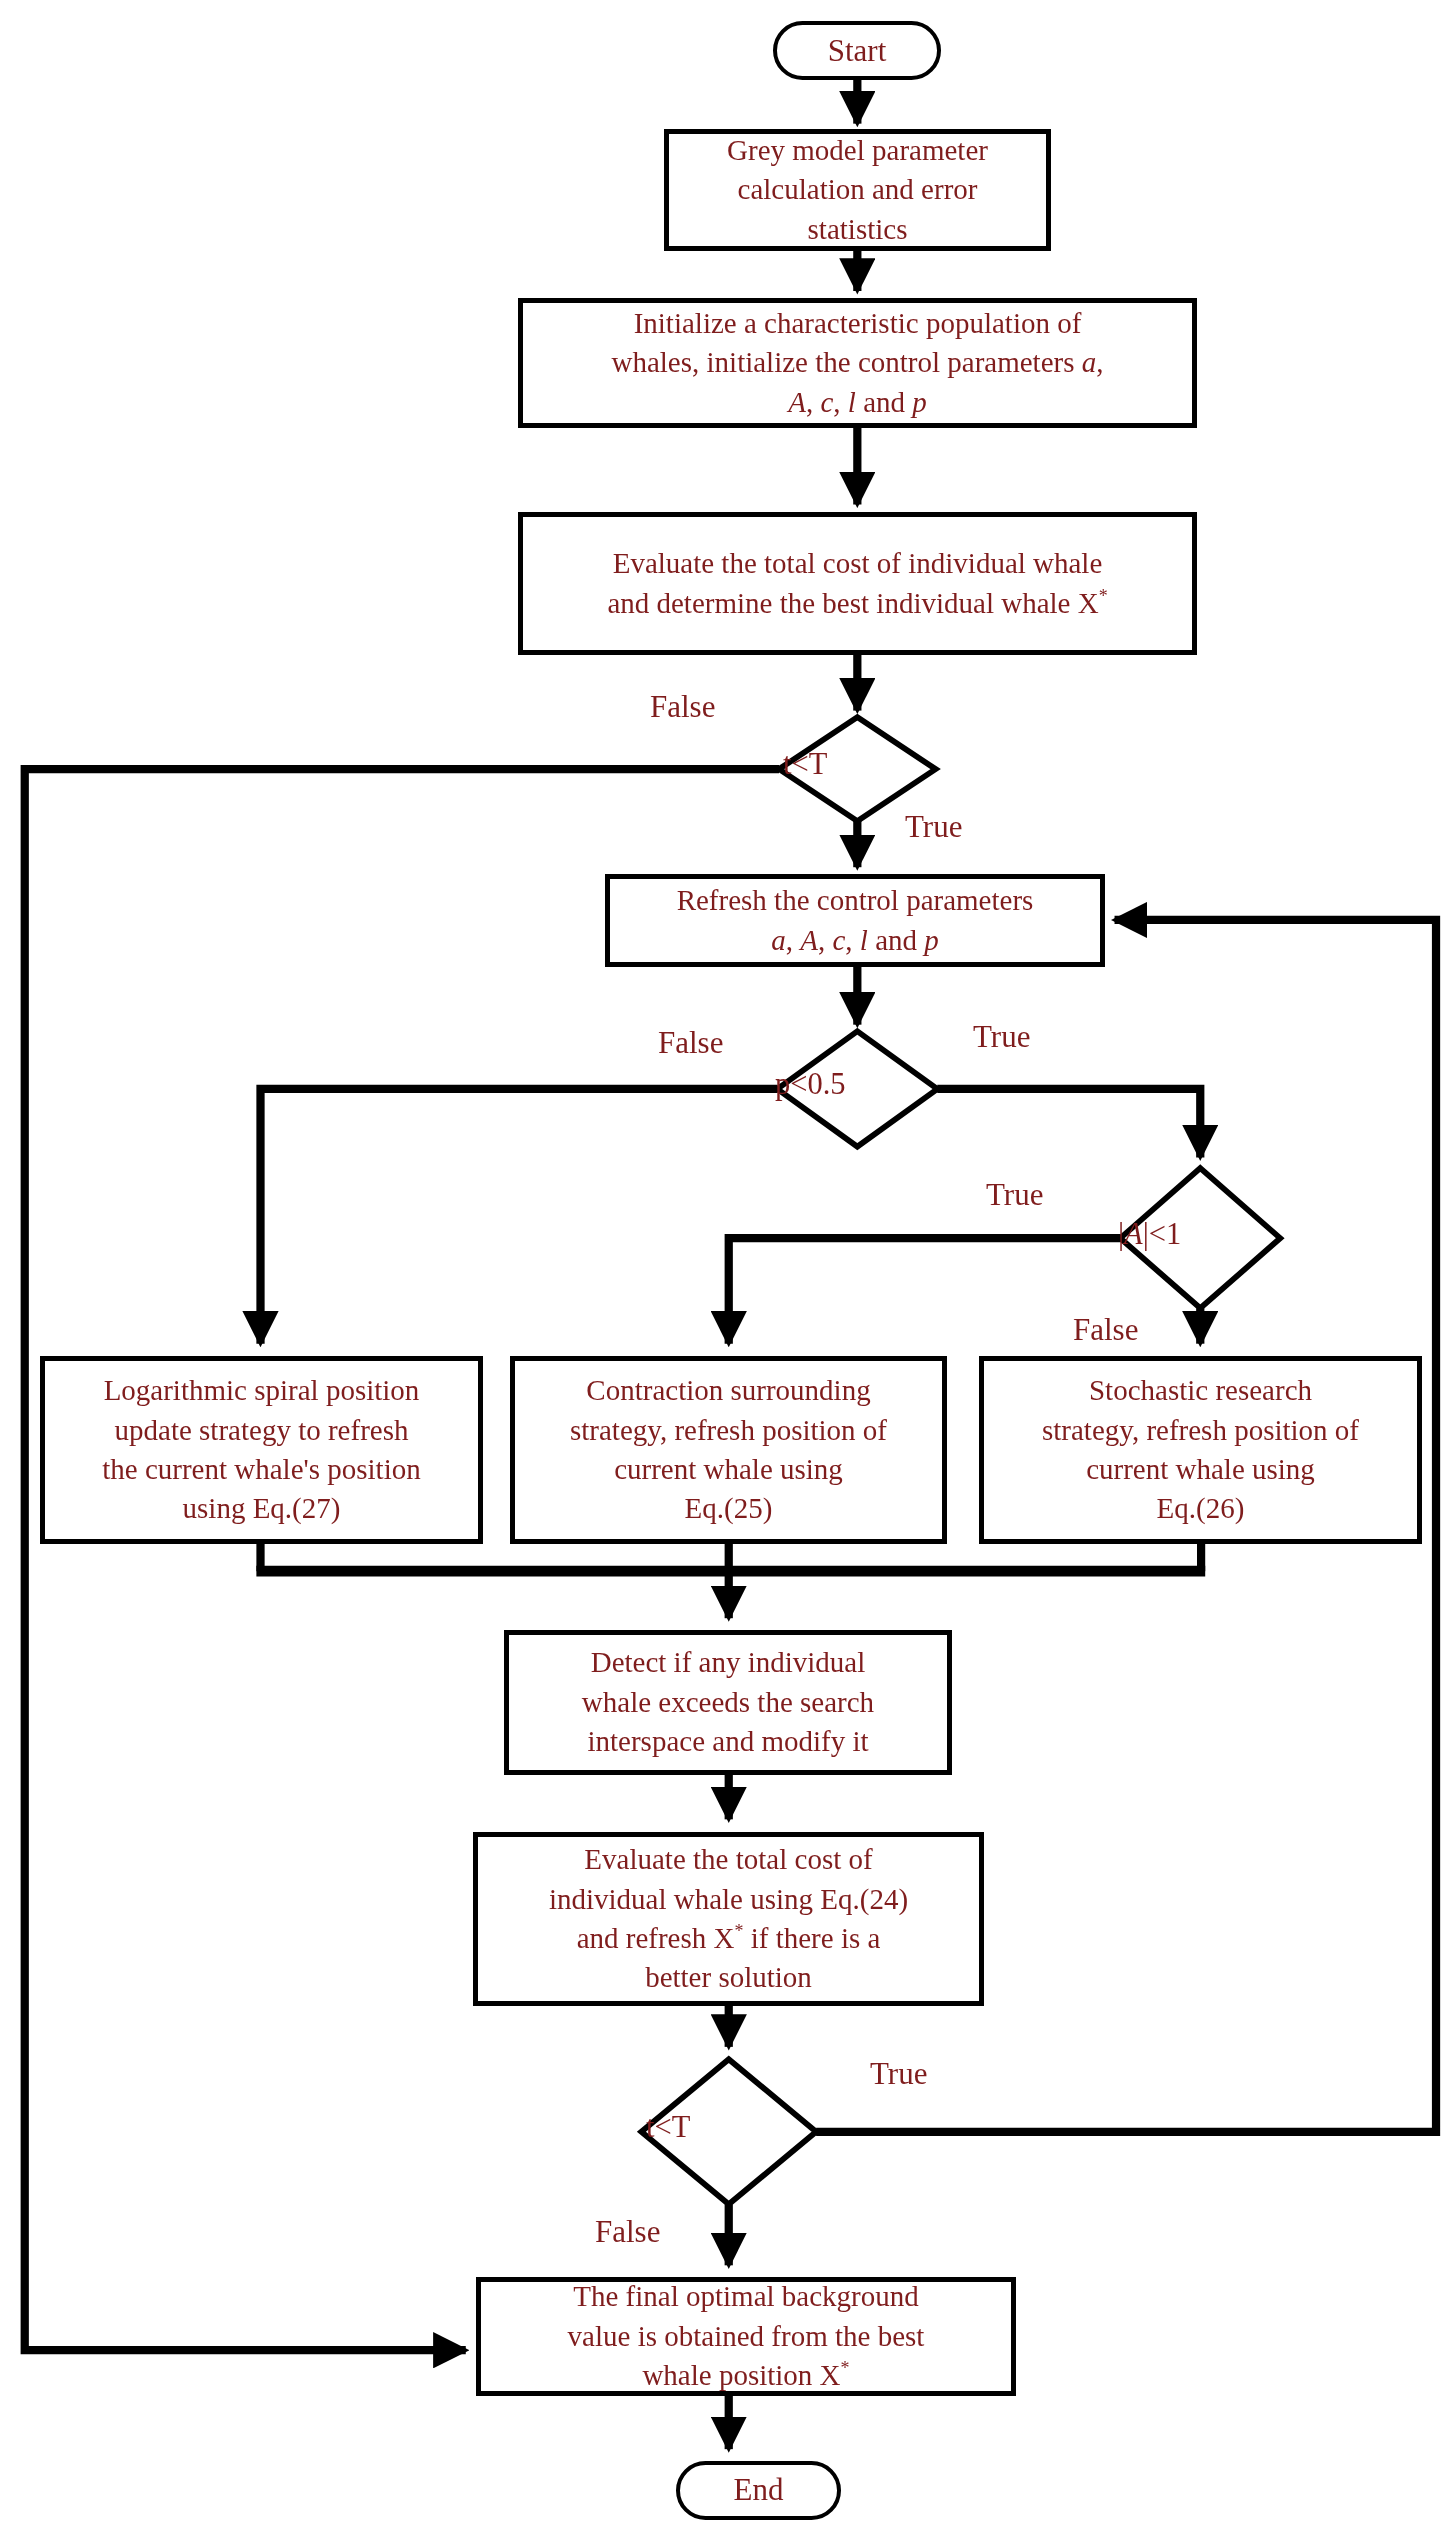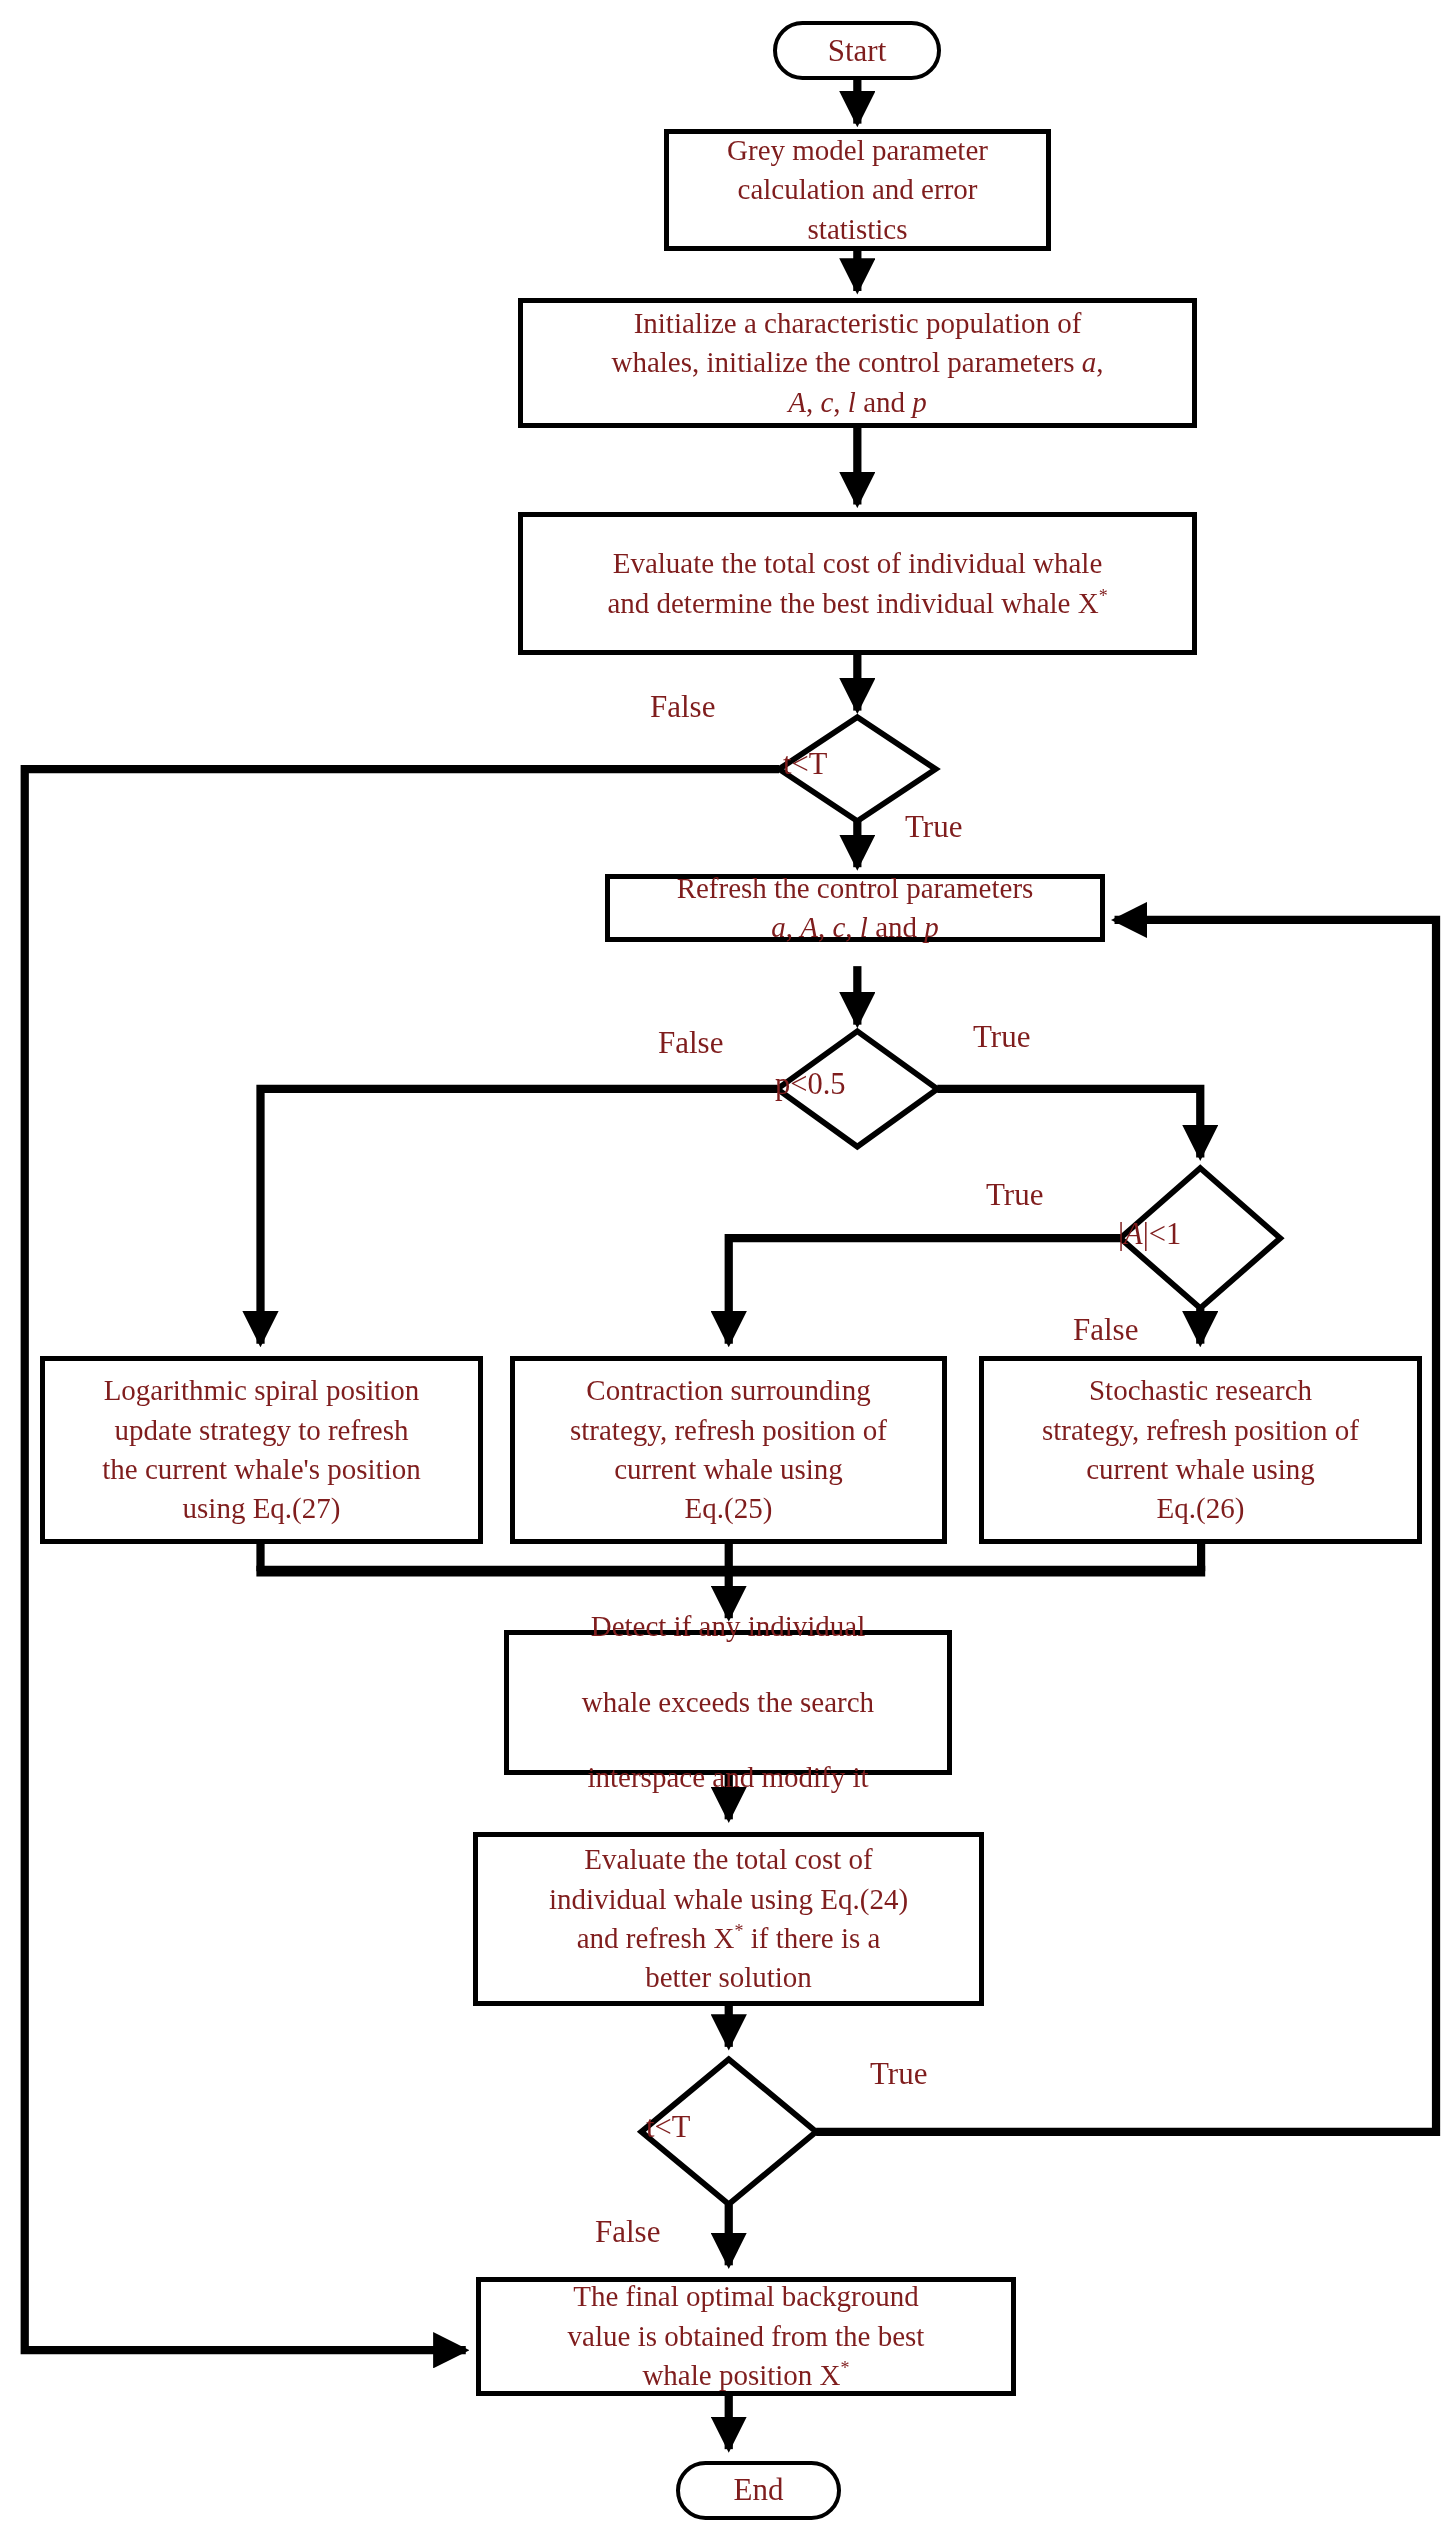--- a/index.html
+++ b/index.html
@@ -92,21 +92,21 @@
       <div class="tline">Initialize a characteristic population of</div>
       <div class="tline">whales, initialize the control parameters <i>a</i>,</div>
       <div class="tline"><i>A</i>, <i>c</i>, <i>l</i> and <i>p</i></div>
     </div>
 
   <div class="node box" style="left:518px;top:512px;width:679px;height:143px;">
       <div class="tline">Evaluate the total cost of individual whale</div>
       <div class="tline">and determine the best individual whale X<sup>*</sup></div>
     </div>
 
-  <div class="node box" style="left:605px;top:874px;width:500px;height:68px;">
+  <div class="node box" style="left:605px;top:874px;width:500px;height:93px;">
       <div class="tline">Refresh the control parameters</div>
       <div class="tline"><i>a</i>, <i>A</i>, <i>c</i>, <i>l</i> and <i>p</i></div>
     </div>
 
   <div class="node box" style="left:40px;top:1356px;width:443px;height:188px;">
       <div class="tline">Logarithmic spiral position</div>
       <div class="tline">update strategy to refresh</div>
       <div class="tline">the current whale's position</div>
       <div class="tline">using Eq.(27)</div>
     </div>
@@ -118,21 +118,21 @@
       <div class="tline">Eq.(25)</div>
     </div>
 
   <div class="node box" style="left:979px;top:1356px;width:443px;height:188px;">
       <div class="tline">Stochastic research</div>
       <div class="tline">strategy, refresh position of</div>
       <div class="tline">current whale using</div>
       <div class="tline">Eq.(26)</div>
     </div>
 
-  <div class="node box" style="left:504px;top:1630px;width:448px;height:145px;gap:36px;">
+  <div class="node box" style="left:504px;top:1630px;width:448px;height:145px;">
       <div class="tline">Detect if any individual</div>
       <div class="tline">whale exceeds the search</div>
       <div class="tline">interspace and modify it</div>
     </div>
 
   <div class="node box" style="left:473px;top:1832px;width:511px;height:174px;">
       <div class="tline">Evaluate the total cost of</div>
       <div class="tline">individual whale using Eq.(24)</div>
       <div class="tline">and refresh X<sup>*</sup> if there is a</div>
       <div class="tline">better solution</div>

